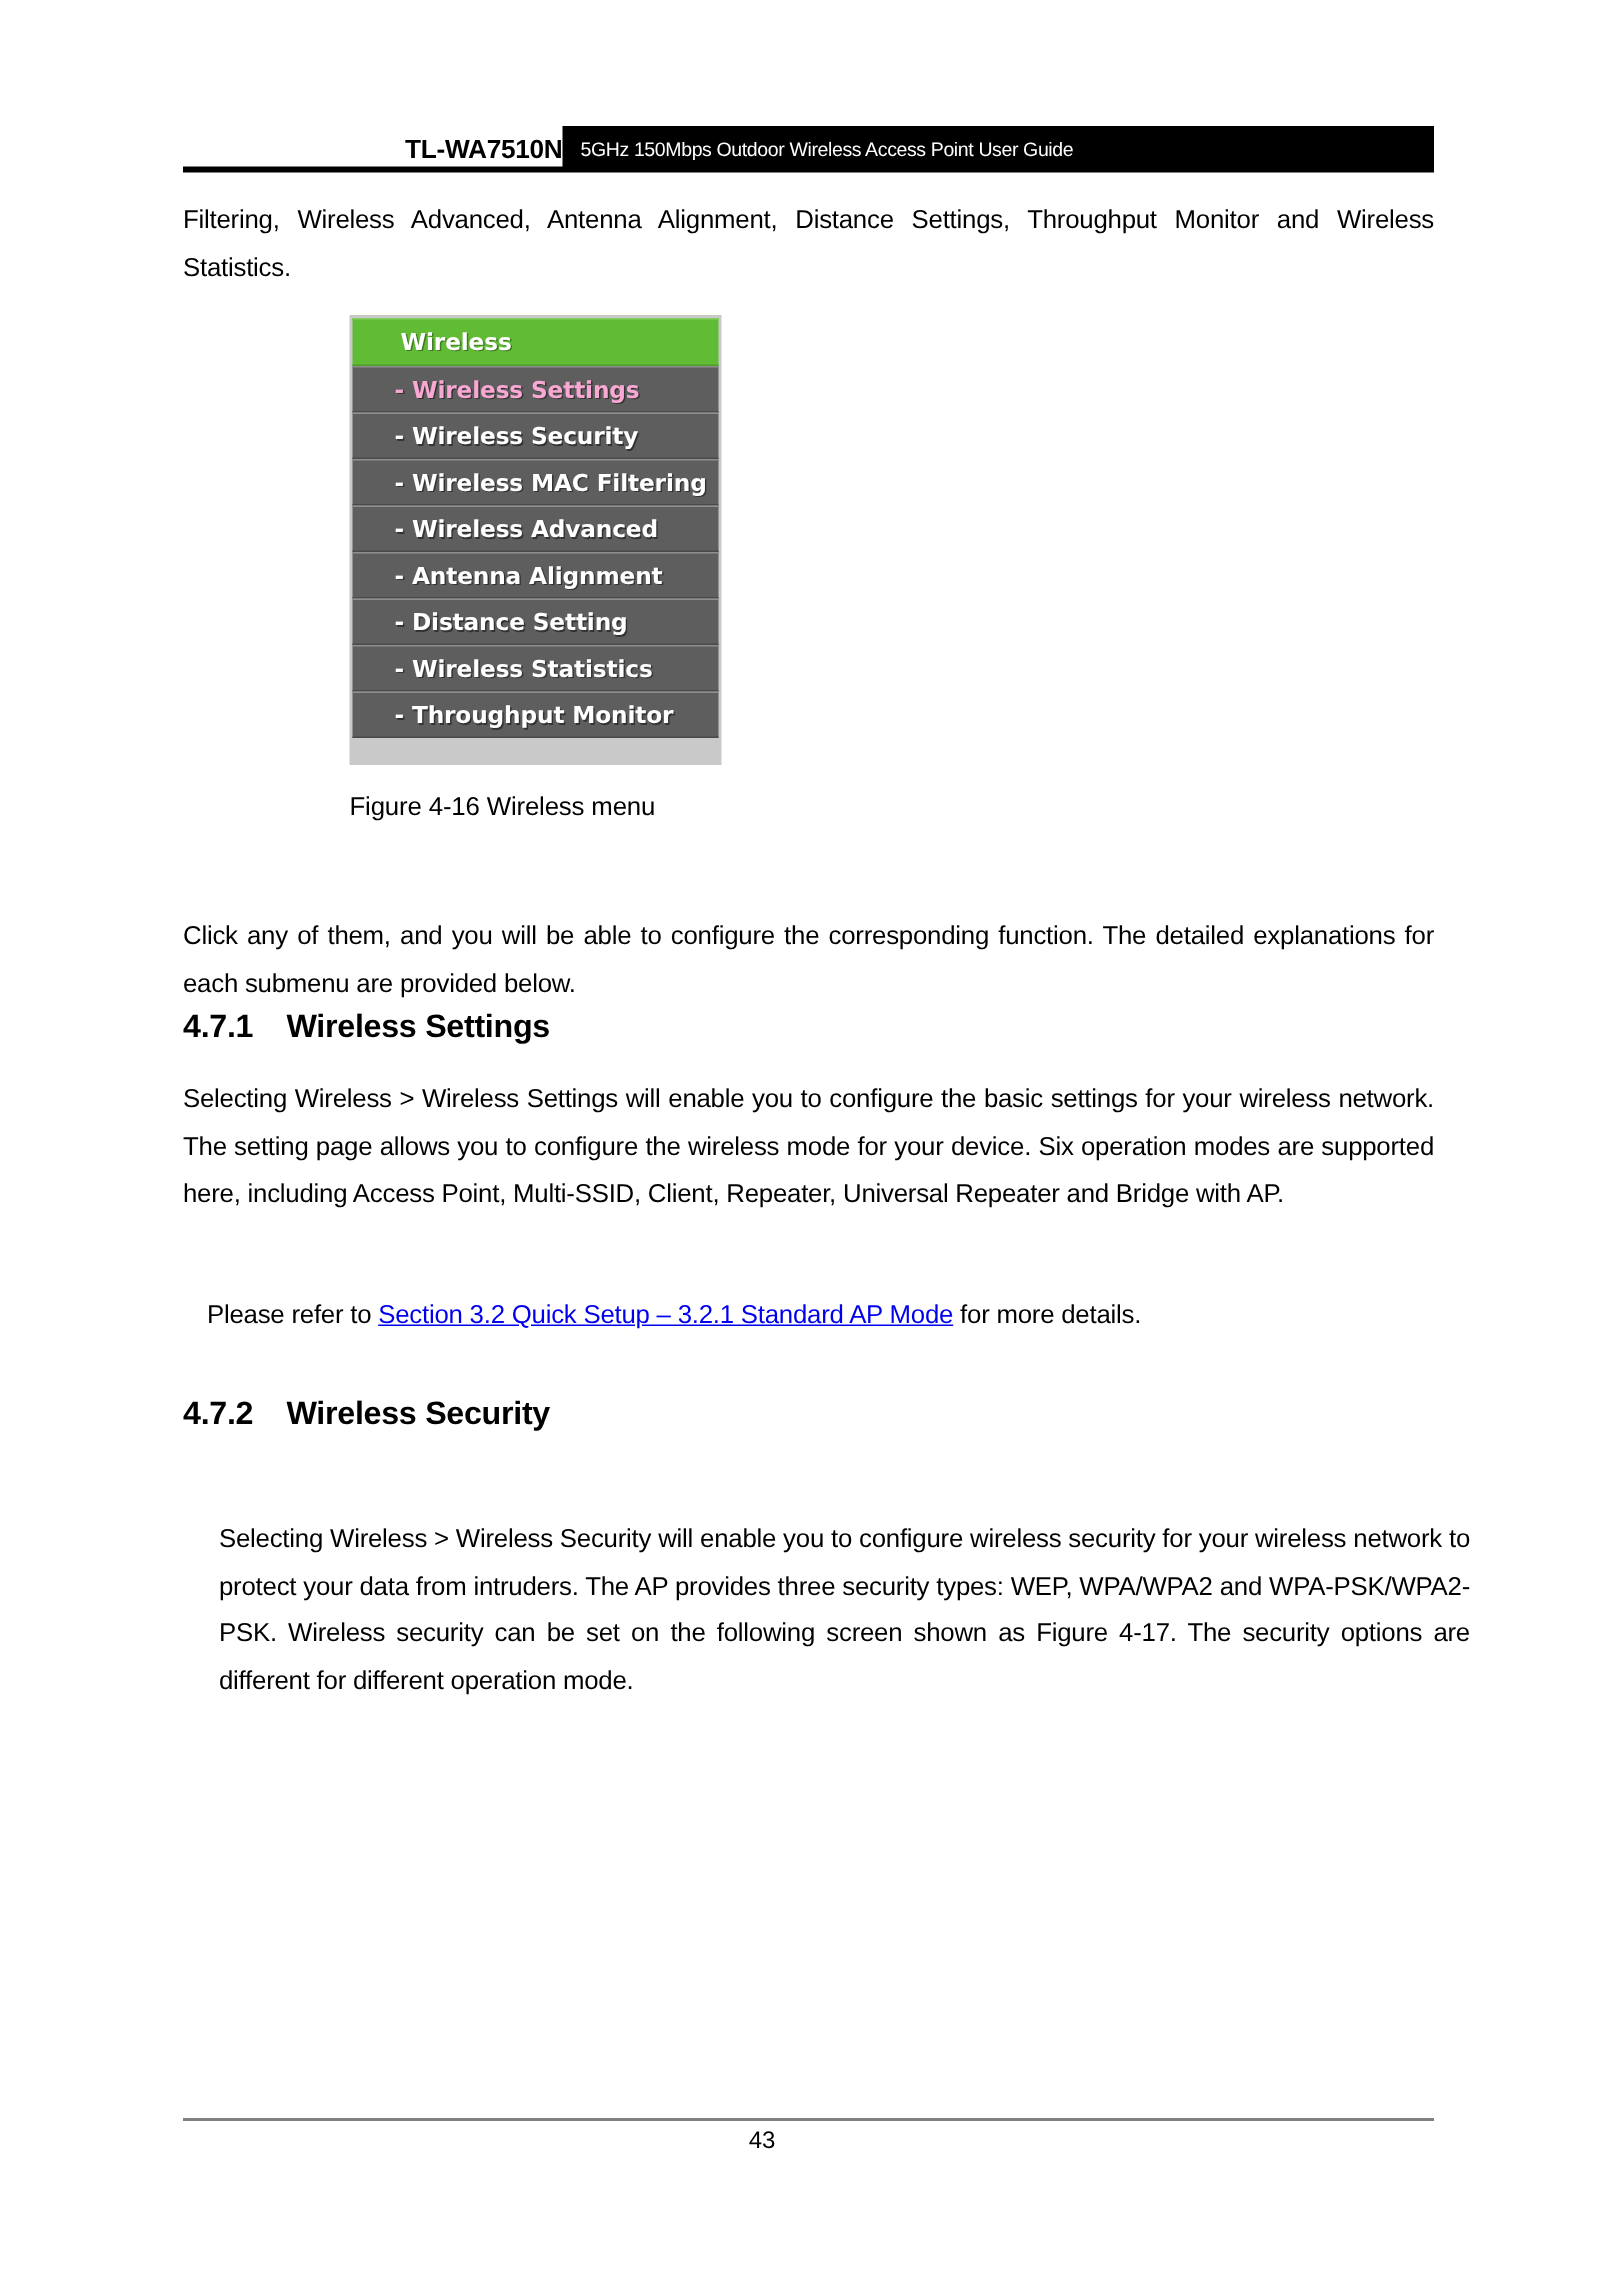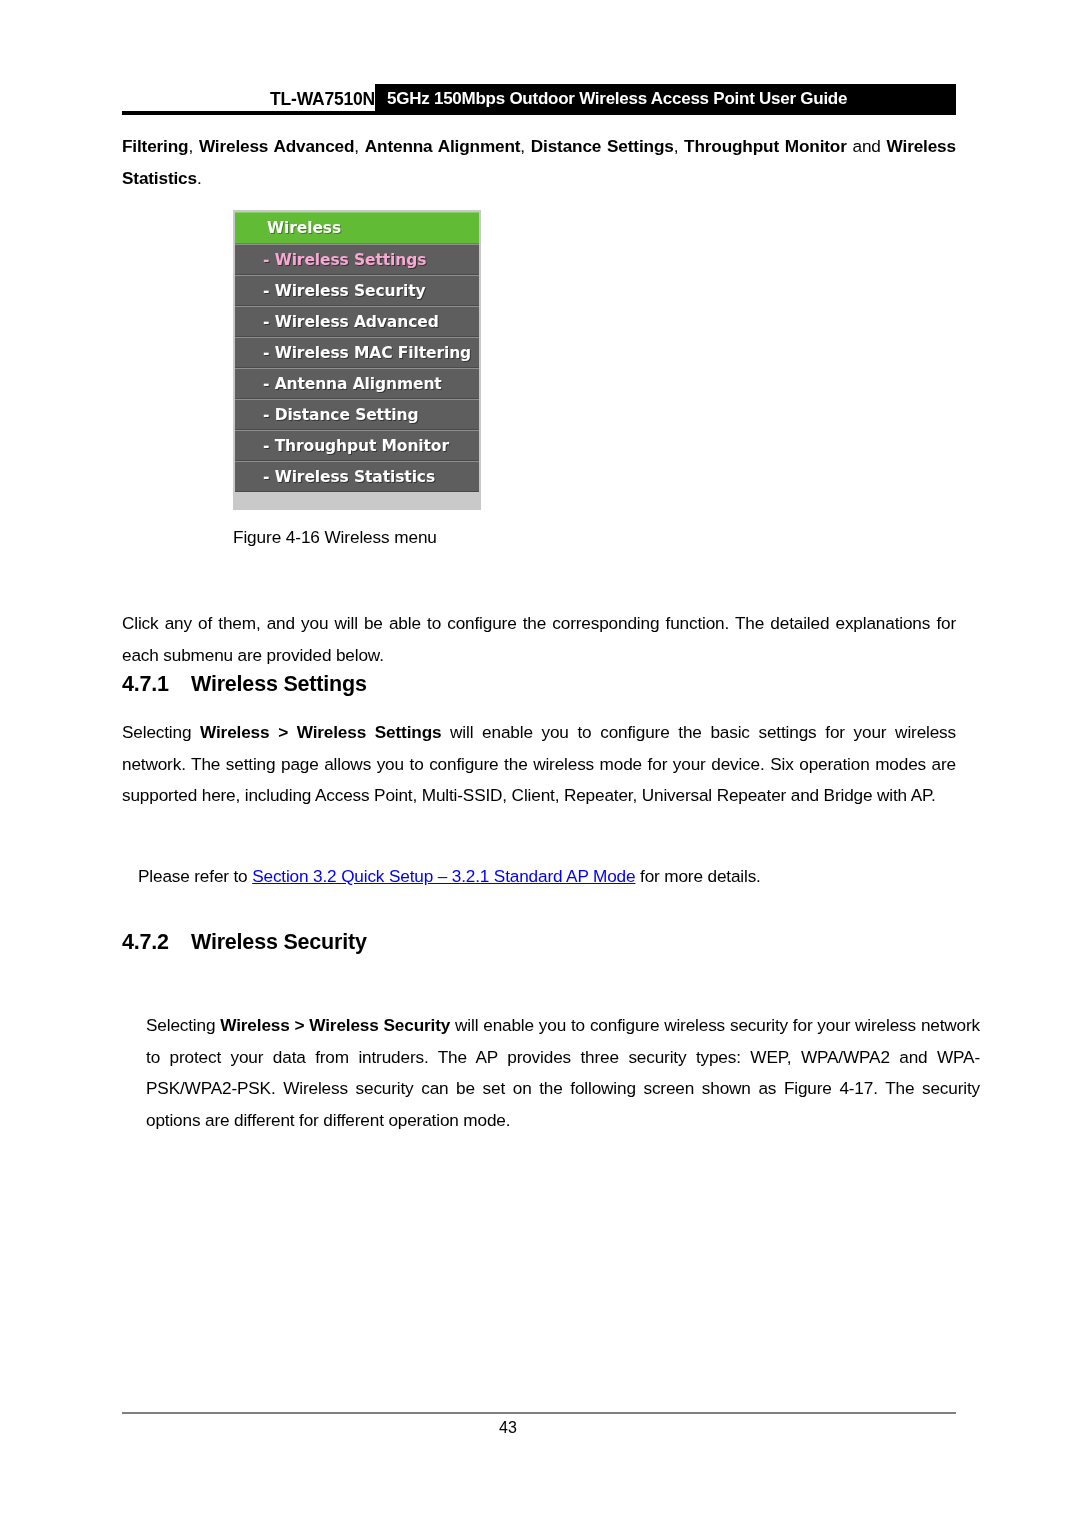--- a/index.html
+++ b/index.html
@@ -54,38 +54,38 @@
     color: #000000;
     background: #ffffff;
   }
   .header-title {
     flex: 1 1 auto;
     display: flex;
     align-items: center;
     padding-left: 12px;
     background: #000000;
     color: #ffffff;
-    font-size: 17px;
-    font-weight: bold;
+    font-size: 13px;
+    font-weight: normal;
     letter-spacing: -0.25px;
   }
 
   
   .para {
     position: absolute;
     font-size: 17.2px;
     line-height: 31.5px;
     color: #000000;
     text-align: justify;
     width: 834px;
     left: 122px;
     letter-spacing: -0.15px;
   }
   .para.nojustify { text-align: left; margin-left: 16px; }
-  .para b { font-weight: bold; }
+  .para b { font-weight: normal; }
 
   .lead {
     top: 131px;
   }
 
   .p-click {
     top: 572px;
     margin-top: 36px;
   }
 
@@ -205,26 +205,26 @@
     <div class="header-title">5GHz 150Mbps Outdoor Wireless Access Point User Guide</div>
   </div>
   <div class="header-rule"></div>
 
   <div class="para lead"><b>Filtering</b>, <b>Wireless Advanced</b>, <b>Antenna Alignment</b>, <b>Distance Settings</b>, <b>Throughput Monitor</b> and <b>Wireless Statistics</b>.</div>
 
   <div class="menu-fig">
     <div class="menu-item head">Wireless</div>
     <div class="menu-item sub active">- Wireless Settings</div>
     <div class="menu-item sub">- Wireless Security</div>
+    <div class="menu-item sub">- Wireless MAC Filtering</div>
     <div class="menu-item sub">- Wireless Advanced</div>
-    <div class="menu-item sub">- Wireless MAC Filtering</div>
     <div class="menu-item sub">- Antenna Alignment</div>
     <div class="menu-item sub">- Distance Setting</div>
+    <div class="menu-item sub">- Wireless Statistics</div>
     <div class="menu-item sub">- Throughput Monitor</div>
-    <div class="menu-item sub">- Wireless Statistics</div>
   </div>
 
   <div class="fig-caption">Figure 4-16 Wireless menu</div>
 
   <div class="para p-click">Click any of them, and you will be able to configure the corresponding function. The detailed explanations for each submenu are provided below.</div>
 
   <div class="heading h-471">
     <span class="num">4.7.1</span><span>Wireless Settings</span>
   </div>
 

